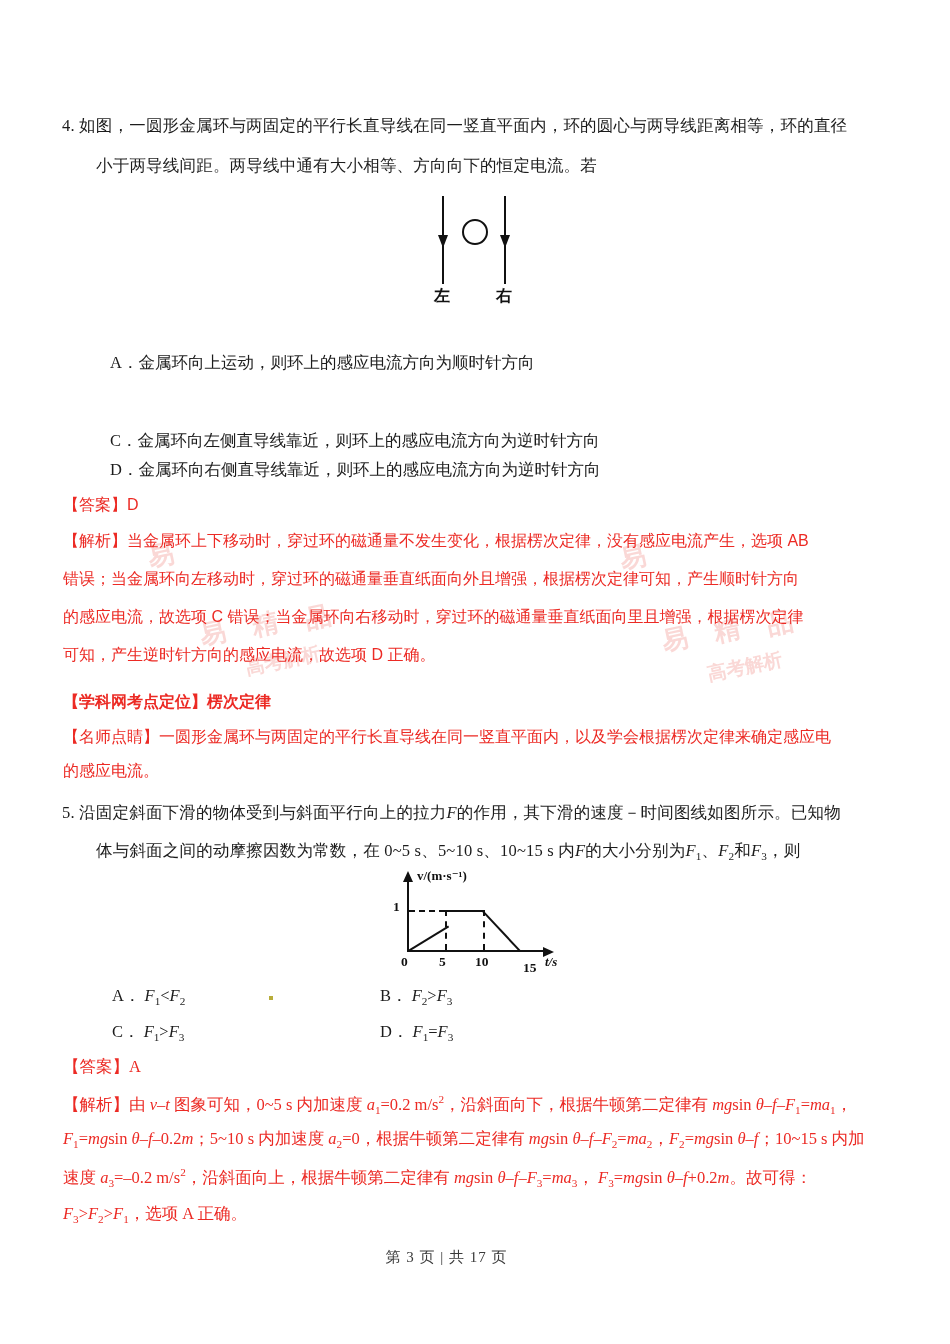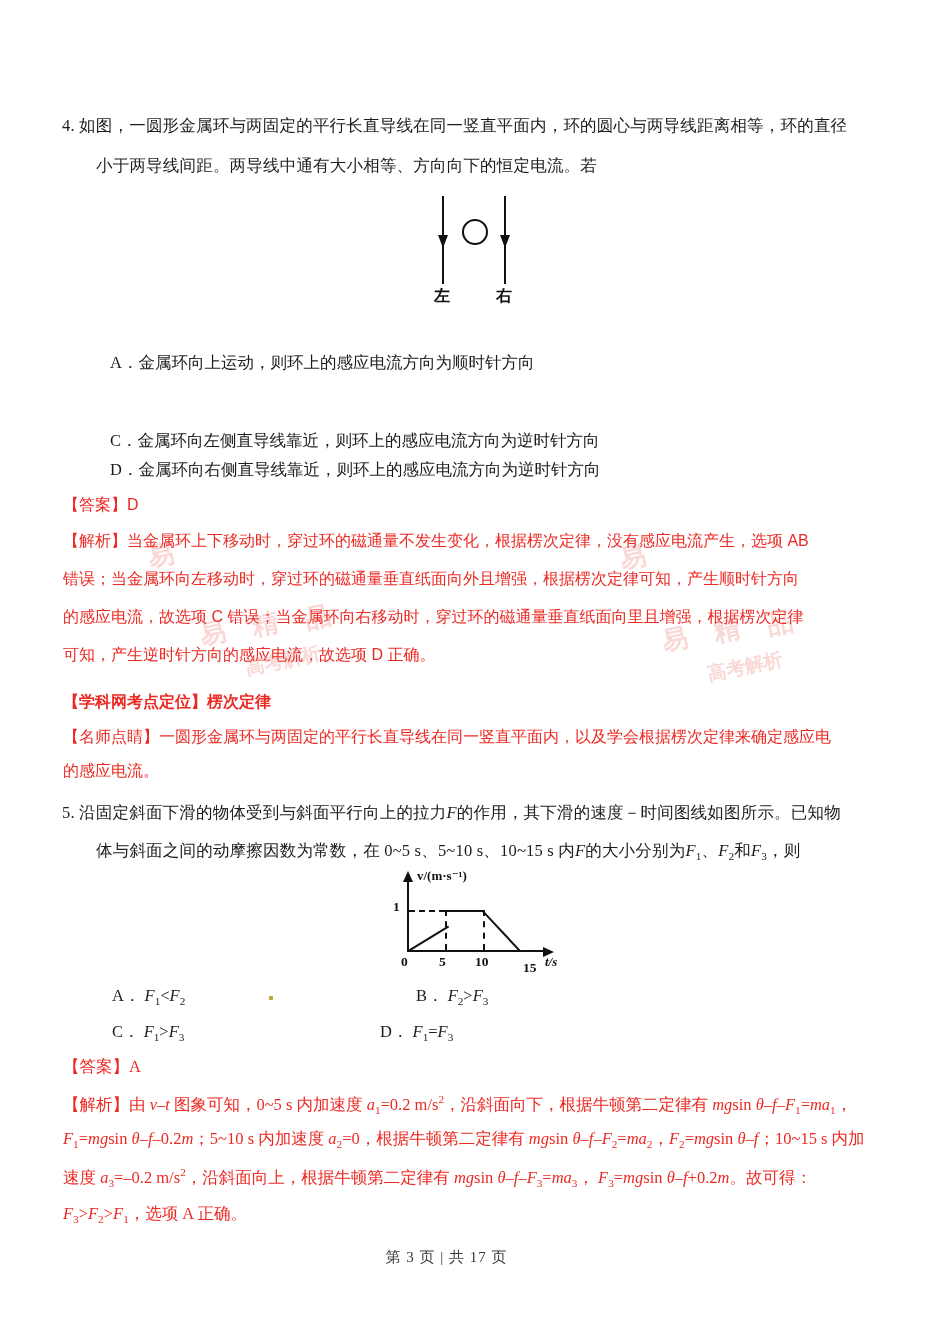--- a/index.html
+++ b/index.html
@@ -297,21 +297,21 @@
     <div class="dashed-v" style="left:98px; top:42px; height:40px;"></div>
 
     <div class="seg" style="left:23px; top:82px; width:46.9px; transform:rotate(-31.4deg);"></div>
     <div class="seg" style="left:60px; top:42px; width:38px;"></div>
     <div class="seg" style="left:98px; top:42px; width:54.8px; transform:rotate(46.9deg);"></div>
   </div>
 
   <div class="opt" style="left:112px; top:985px;text-align:center;">
     <span>A．</span>&nbsp;<span class="mi">F</span><sub>1</sub><span>&lt;</span><span class="mi">F</span><sub>2</sub>
   </div>
-  <div class="opt" style="left:380px; top:985px;margin-left:36px;">
+  <div class="opt" style="left:380px; top:985px;">
     <span>B．</span>&nbsp;<span class="mi">F</span><sub>2</sub><span>&gt;</span><span class="mi">F</span><sub>3</sub>
   </div>
   <div class="opt" style="left:112px; top:1021px;">
     <span>C．</span>&nbsp;<span class="mi">F</span><sub>1</sub><span>&gt;</span><span class="mi">F</span><sub>3</sub>
   </div>
   <div class="opt" style="left:380px; top:1021px;text-align:center;">
     <span>D．</span>&nbsp;<span class="mi">F</span><sub>1</sub><span>=</span><span class="mi">F</span><sub>3</sub>
   </div>
 
   <div class="stray-dot" style="left:269px; top:996px;"></div>

